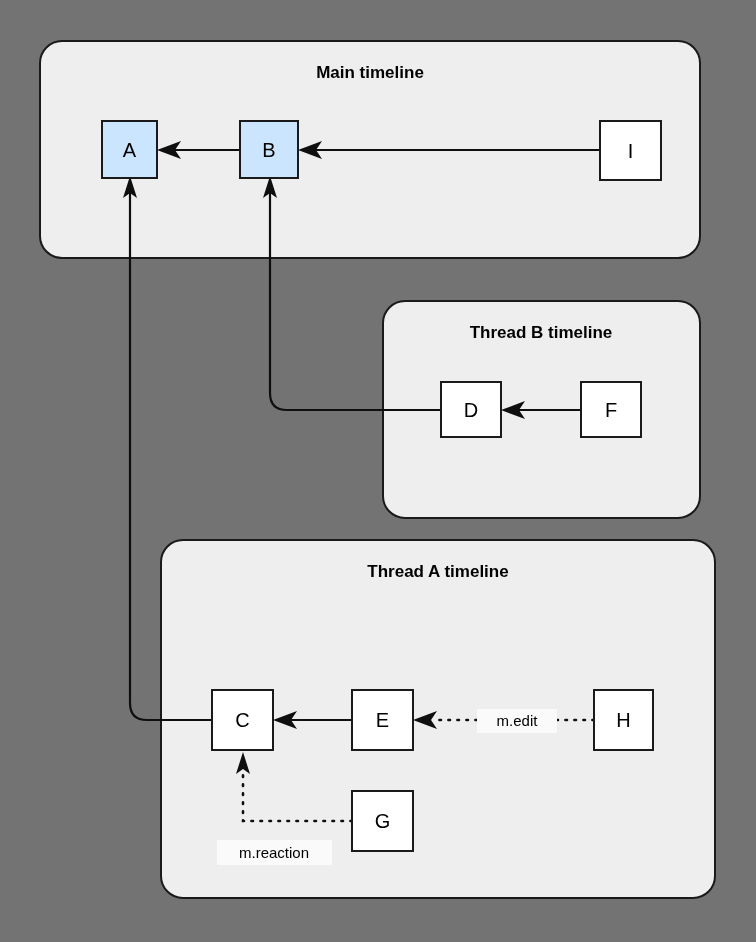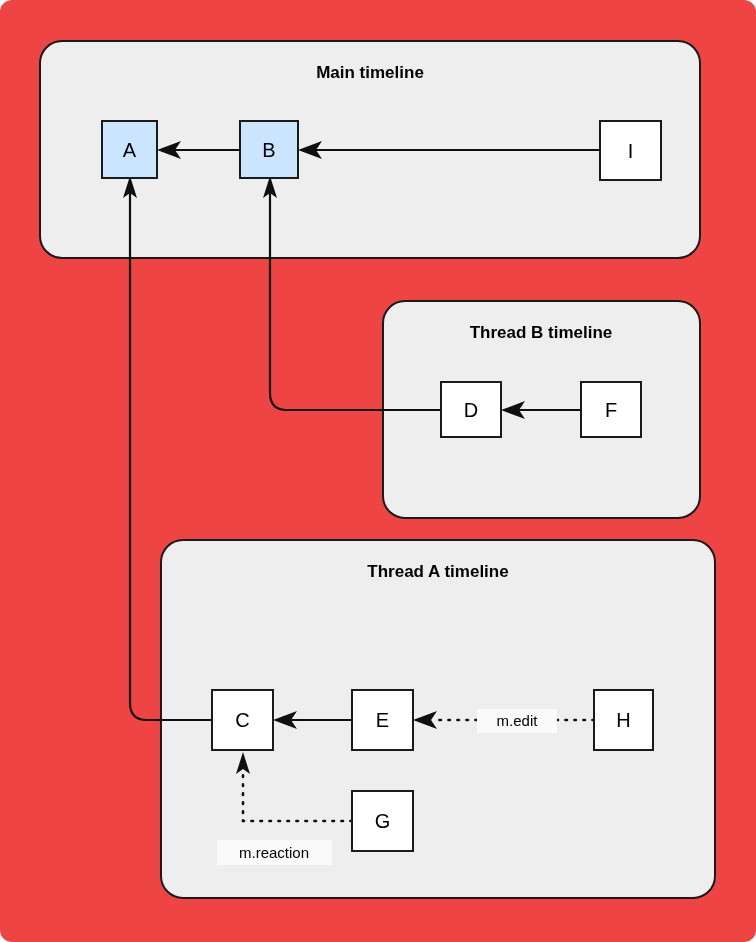--- a/index.html
+++ b/index.html
@@ -7,23 +7,22 @@
     padding: 0;
     background: #ffffff;
   }
   body {
     font-family: "Liberation Sans", sans-serif;
   }
   #canvas {
     position: relative;
     width: 756px;
     height: 942px;
-    background: #ef4444;
+    background: #737373;
     overflow: hidden;
-    border-radius: 12px;
   }
   #diagram-svg {
     position: absolute;
     left: 0;
     top: 0;
     width: 756px;
     height: 942px;
   }
   .group-title {
     font-weight: bold;

